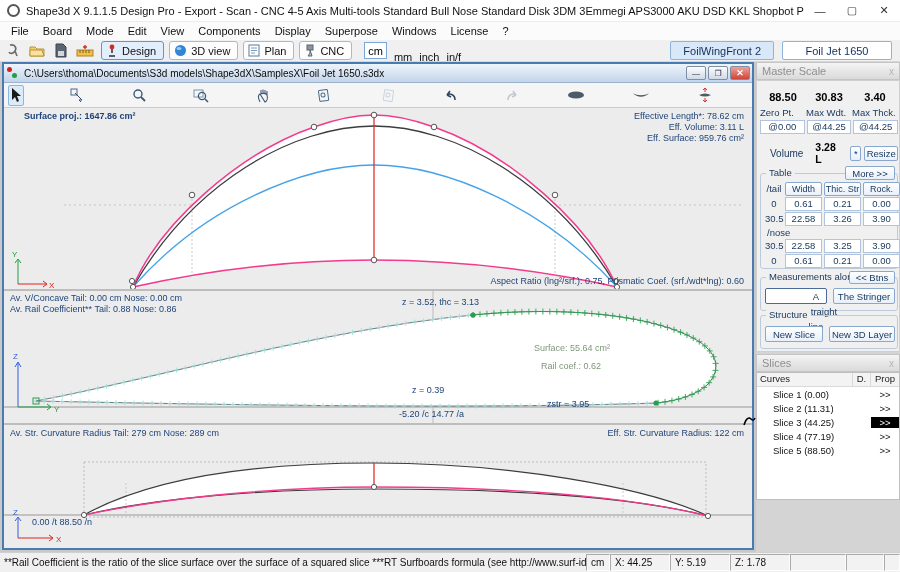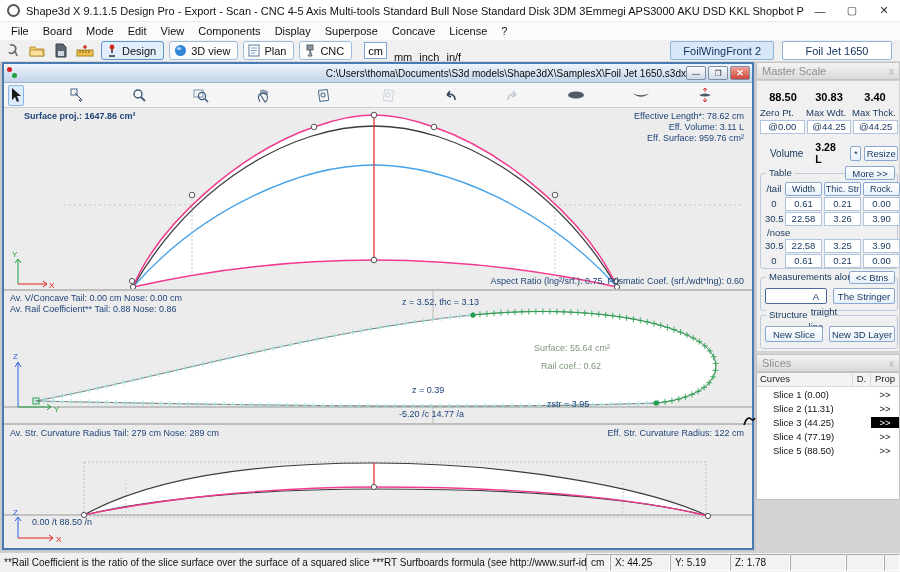--- a/index.html
+++ b/index.html
@@ -24,21 +24,21 @@
   .unit-box { height:17px; min-width:22px; border:1px solid #7aa6d8; background:#fff; display:flex; align-items:center; justify-content:center; margin-left:12px; padding:0 3px; }
   .unit-lbl { margin-left:7px; color:#111;margin-top:12px; }
   .tb-tab { height:19px; border:1px solid #8fb4dc; border-radius:2px; display:flex; align-items:center; justify-content:center; font-size:11px; color:#10305c; padding:0 12px; margin-left:8px; }
   .tb-tab.inactive { background:#d9e8f8; }
   .tb-tab.active { background:#ffffff; }
 
   
   .workspace { position:absolute; left:0; top:62px; width:900px; height:490px; background:#c9c9c9; }
 
   .mdi { position:absolute; left:2px; top:0; width:752px; height:488px; border:2px solid #4a7ab2; background:#ececec; }
-  .mdi-titlebar { height:19px; background:linear-gradient(#eef4fb,#c3d5ea); display:flex; align-items:center; border-bottom:1px solid #9ab4d0;text-align:right; }
+  .mdi-titlebar { height:19px; background:linear-gradient(#eef4fb,#c3d5ea); display:flex; align-items:center; border-bottom:1px solid #9ab4d0; }
   .mdi-title-text { flex:1; font-size:10px; color:#0a0a0a; white-space:nowrap; overflow:hidden; }
   .mdi-ico { width:12px; height:12px; margin:0 5px 0 3px; position:relative; }
   .mdi-ico i { position:absolute; width:5px; height:5px; border-radius:50%; }
   .mdi-btn { width:20px; height:14px; margin-right:2px; border:1px solid #7d8fa5; border-radius:2px; background:linear-gradient(#fdfdfd,#cfd9e6); display:flex; align-items:center; justify-content:center; font-size:8px; color:#223; }
   .mdi-btn.close { background:linear-gradient(#f0a199,#cf4437); color:#fff; font-size:9px; font-weight:bold; }
 
   .mdi-toolbar { height:25px; background:#f5f5f5; border-bottom:1px solid #cccccc; display:flex; align-items:center; padding-left:3px;gap:44px; }
   .slot { width:22px; height:21px; display:flex; align-items:center; justify-content:center; margin-left:1px; border:1px solid transparent; }
   .slot.sel { border:1px solid #86b7e6; background:#dcebfa; border-radius:2px; }
   .kb-steps { margin-left:14px; font-size:10px; color:#222; }
@@ -108,21 +108,21 @@
 
 <div class="menubar">
   <span class="menu-item">File</span>
   <span class="menu-item">Board</span>
   <span class="menu-item">Mode</span>
   <span class="menu-item">Edit</span>
   <span class="menu-item">View</span>
   <span class="menu-item">Components</span>
   <span class="menu-item">Display</span>
   <span class="menu-item">Superpose</span>
-  <span class="menu-item">Concave</span>
+  <span class="menu-item">Windows</span>
   <span class="menu-item">License</span>
   <span class="menu-item">?</span>
 </div>
 
 <div class="toolbar">
   <div class="tb-ico">
     <svg width="16" height="16">
         <path d="M5 2 C10 1 12 5 10 8 C8 11 5 11 4 9 M10 8 L12 13" stroke="#6a6a6a" stroke-width="1.6" fill="none"></path>
       </svg>
   </div>

